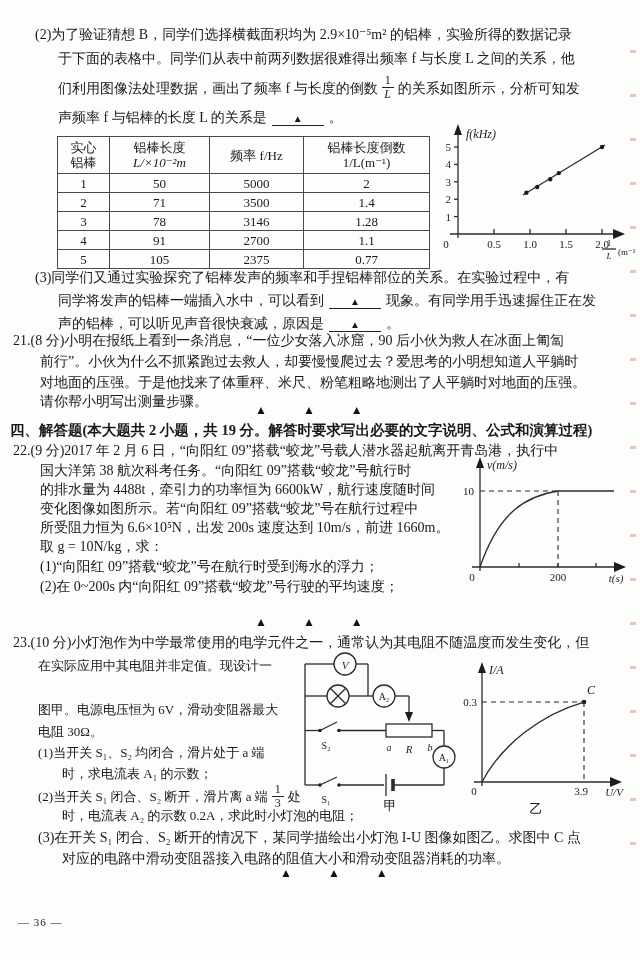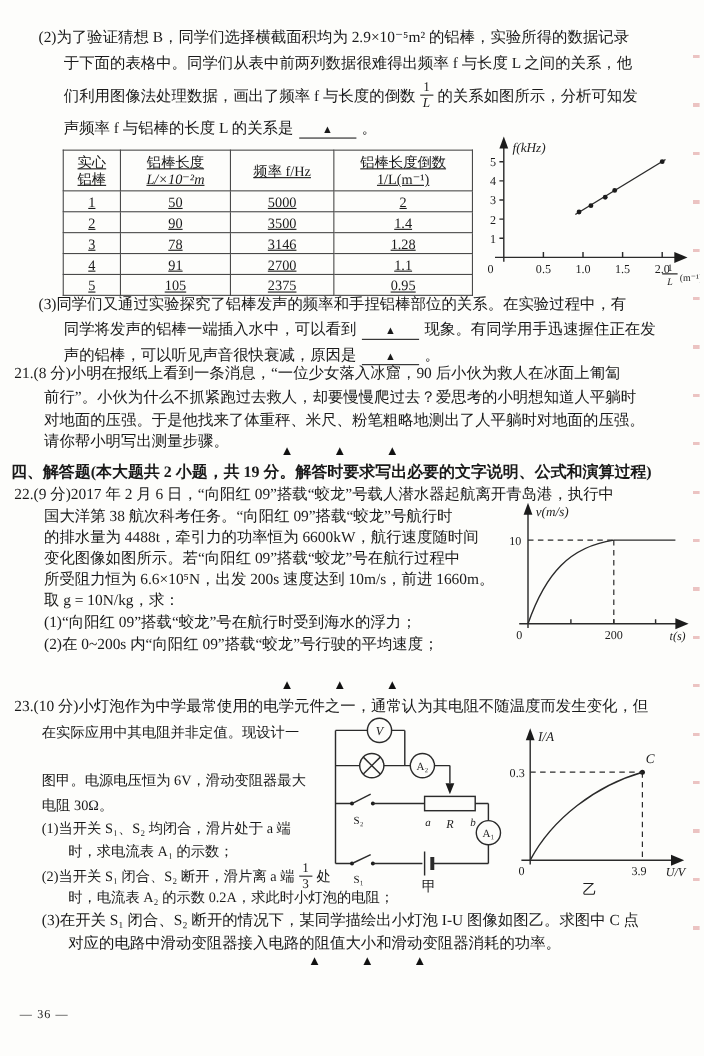--- a/index.html
+++ b/index.html
@@ -10,21 +10,21 @@
   .bold{font-weight:700;}
   .blank{display:inline-block;min-width:46px;padding:0 3px;margin:0 5px;text-align:center;
          border-bottom:1px solid #222;font-size:10px;line-height:13px;vertical-align:baseline;}
   .frac{display:inline-block;vertical-align:middle;text-align:center;margin:0 4px;transform:translateY(-2px);}
   .frac .n{display:block;font-size:12px;line-height:13px;padding:0 3px;border-bottom:1px solid #222;}
   .frac .d{display:block;font-size:12px;line-height:13px;}
   .frac .it{font-style:italic;}
   .tris{position:absolute;display:flex;gap:36px;font-size:12px;color:#111;}
   .dtable{position:absolute;left:57px;top:136px;border-collapse:collapse;table-layout:fixed;}
   .dtable td{border:1px solid #4a4a4a;text-align:center;font-size:13px;line-height:15px;
-             padding:1px 2px;height:16px;text-decoration:underline;}
+             padding:1px 2px;height:16px;}
   .dtable tr.hdr td{height:34px;font-size:13px;}
   .fig{position:absolute;}
   .fig text{font-family:"Liberation Serif","DejaVu Serif",serif;fill:#1c1c1c;}
   .fig .stroke{stroke:#2b2b2b;stroke-width:1.3;fill:none;}
   .fig .thick{stroke:#2b2b2b;stroke-width:3.6;fill:none;}
   .fig .dash{stroke:#2b2b2b;stroke-width:1.1;fill:none;stroke-dasharray:5 4;}
   .fig .fill{fill:#1c1c1c;stroke:none;}
   .pageno{position:absolute;font-size:11px;letter-spacing:1px;}
   .edge{position:absolute;left:630px;top:50px;width:6px;height:800px;
         background:repeating-linear-gradient(to bottom,rgba(214,125,125,.45) 0 3px,transparent 3px 44px);}
@@ -67,41 +67,41 @@
           </td>
     </tr>
     <tr>
       <td>1</td>
           <td>50</td>
           <td>5000</td>
           <td>2</td>
     </tr>
     <tr>
       <td>2</td>
-          <td>90</td>
+          <td>71</td>
           <td>3500</td>
           <td>1.4</td>
     </tr>
     <tr>
       <td>3</td>
           <td>78</td>
           <td>3146</td>
           <td>1.28</td>
     </tr>
     <tr>
       <td>4</td>
           <td>91</td>
           <td>2700</td>
           <td>1.1</td>
     </tr>
     <tr>
       <td>5</td>
           <td>105</td>
           <td>2375</td>
-          <td>0.95</td>
+          <td>0.77</td>
     </tr>
   </tbody>
     </table>
 
   <svg class="fig" style="left:436px;top:122px" width="200" height="142" viewBox="0 0 200 142">
     <line class="stroke" x1="22" y1="8" x2="22" y2="116"></line>
     <polygon class="fill" points="22,2 18,13 26,13"></polygon>
     <line class="stroke" x1="14" y1="112" x2="180" y2="112"></line>
     <polygon class="fill" points="189,112 177,107 177,117"></polygon>
     <line class="stroke" x1="18" y1="25" x2="22" y2="25"></line>

